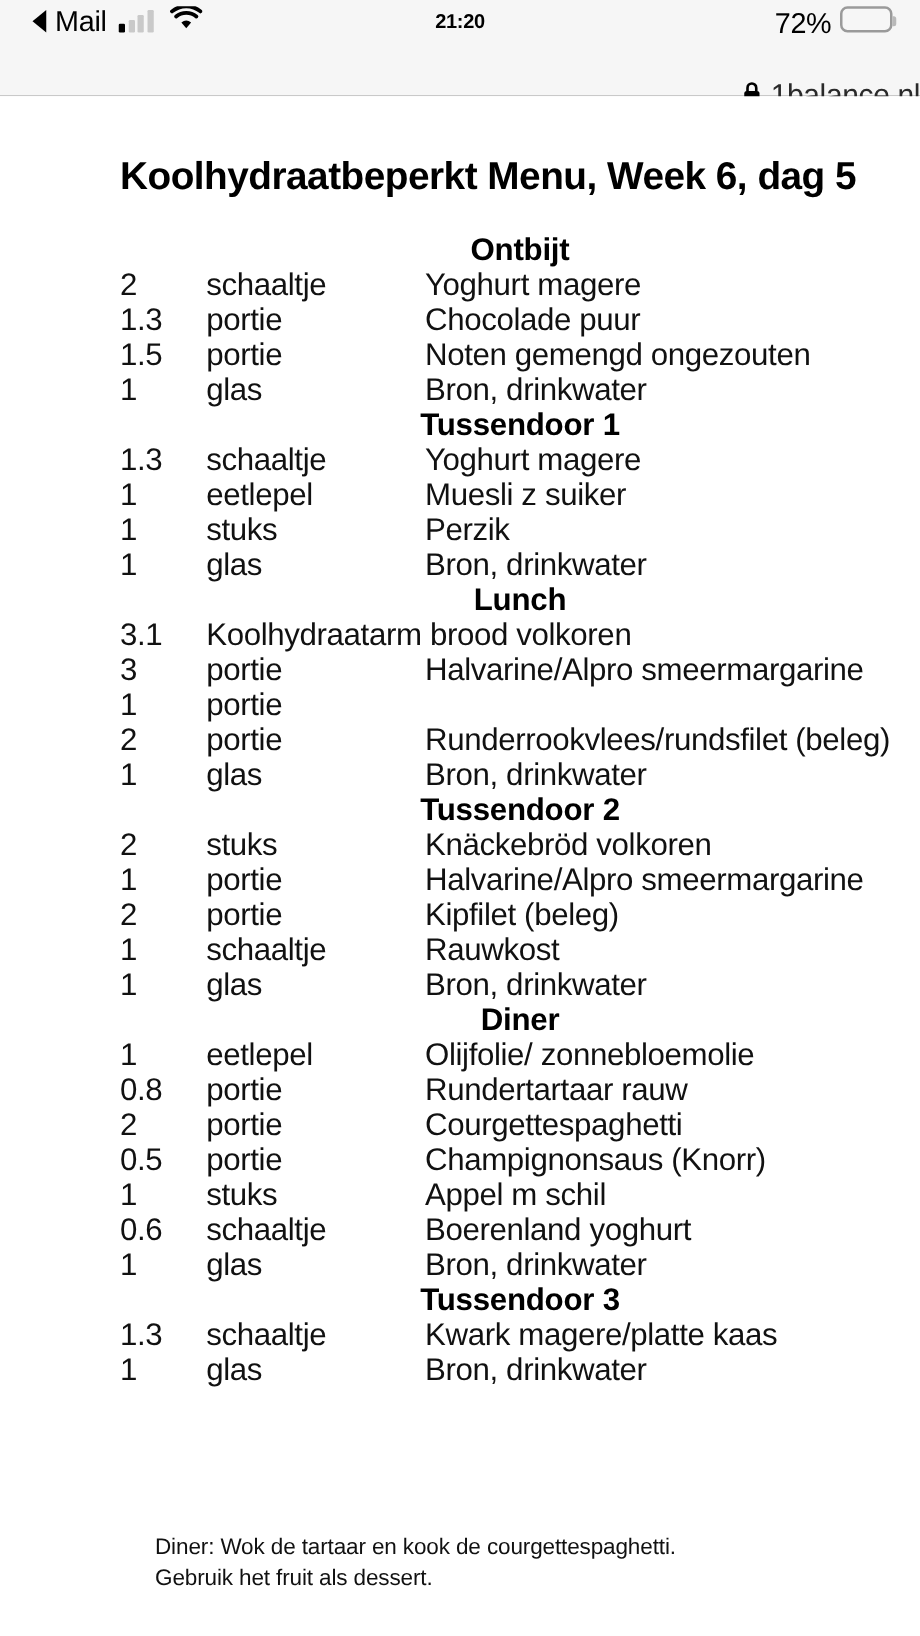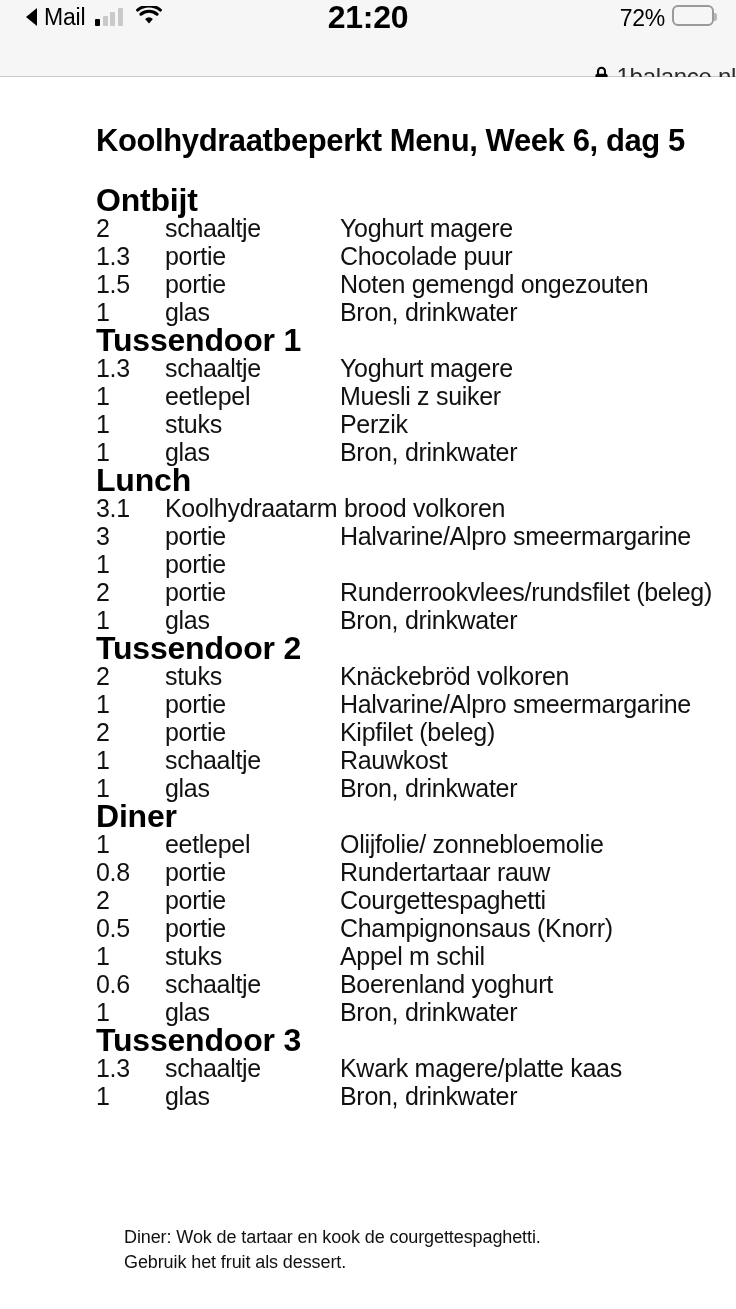--- a/index.html
+++ b/index.html
@@ -40,21 +40,21 @@
   .signal i { display:block; width:5px; border-radius:1px; background:#c9c9c9; }
   .signal i.on { background:#000; }
   .signal i:nth-child(1){ height:7px; }
   .signal i:nth-child(2){ height:10px; }
   .signal i:nth-child(3){ height:14px; }
   .signal i:nth-child(4){ height:18px; }
   .wifi { margin-left:6px; display:block; }
 
   .sb-time {
     position:absolute; left:0; top:4px; width:736px; text-align:center;
-    font-size:32px; font-weight:bold; letter-spacing:-0.3px; color:#000;
+    font-size:16px; font-weight:bold; letter-spacing:-0.3px; color:#000;
     line-height:27px;
   }
   .sb-right {
     position:absolute; right:22px; top:5px;
     display:flex; align-items:flex-start; gap:7px;
   }
   .batt-pct { font-size:23px; color:#000; line-height:26px; letter-spacing:-0.3px; }
   .batt {
     position:relative; width:42px; height:21px;
     border:2px solid #9a9a9a; border-radius:6px;
@@ -82,23 +82,24 @@
   }
   .doc { position:absolute; left:96px; top:45px; width:640px; }
 
   .doc-title {
     font-size:31px; font-weight:bold; color:#000;
     letter-spacing:-0.4px; line-height:38px;
     margin-bottom:26px; white-space:nowrap;
   }
 
   .meal-head {
-    font-size:32px; font-weight:bold; color:#000;
+    font-size:25px; font-weight:bold; color:#000;
     line-height:28px; letter-spacing:-0.2px;
     height:28px;
+    text-align:center;
   }
   .row {
     display:flex; height:28px; align-items:baseline;
     font-size:25px; color:#111; line-height:28px; letter-spacing:-0.3px;
     white-space:nowrap;
   }
   .c-amt  { width:69px; flex:0 0 69px; }
   .c-unit { width:175px; flex:0 0 175px; }
   .c-item { flex:1 1 auto; }
 

